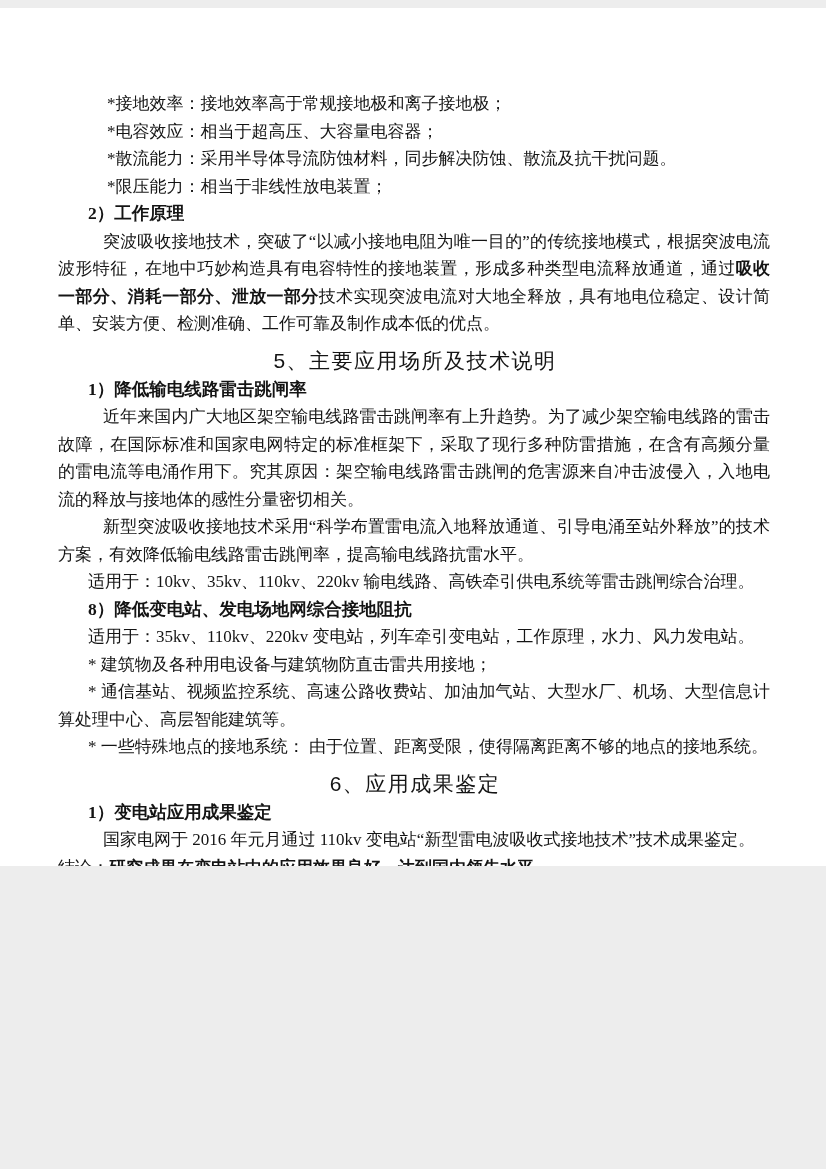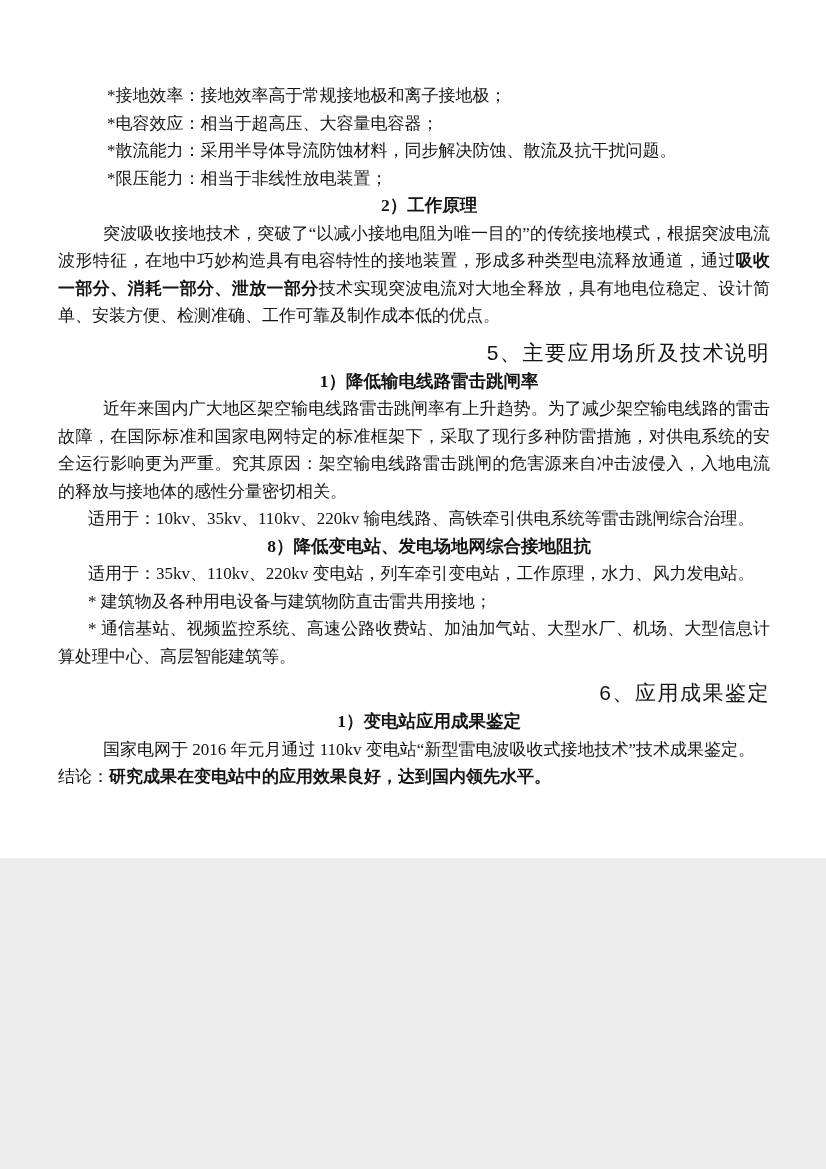--- a/index.html
+++ b/index.html
@@ -1,33 +1,33 @@
 <!DOCTYPE html>
 <html lang="zh"><head>
 <meta charset="utf-8">
 <style>
   html,body{margin:0;padding:0;background:#ededed;}
   .page{
-    width:826px;height:858px;margin:0 auto;background:#ffffff;
+    width:826px;height:858px;margin:8px auto;background:#ffffff;
     position:relative;overflow:hidden;color:#141414;
     font-family:"Liberation Serif","DejaVu Serif",serif;
   }
   .content{position:absolute;left:58px;top:82px;width:712px;}
   .line, .para{
     margin:0;font-size:17px;line-height:27.5px;text-align:justify;
   }
   .feature-line{margin-left:49px;text-align:left;}
   .sub-heading{
     margin:0 0 0 30px;font-size:17.5px;line-height:27.5px;
-    font-weight:bold;text-align:center;
+    font-weight:bold;text-align:left;
   }
   .section-heading{
     margin:8px 0 0 2px;font-size:21px;line-height:30px;letter-spacing:1.5px;
     font-family:"Liberation Sans","DejaVu Sans",sans-serif;
-    font-weight:500;text-align:right;
+    font-weight:500;text-align:center;
   }
   .indent{text-indent:45px;}
   .indent-sm{text-indent:30px;font-family:Liberation Serif, serif;}
   .bold{font-weight:bold;}
   .footer-url{
     position:absolute;left:83px;top:1102px;margin:0;
     font-size:13.5px;line-height:18px;
   }
   .footer-page{
     position:absolute;left:0;top:1102px;width:100%;margin:0;
@@ -44,28 +44,30 @@
     <p class="line feature-line">*电容效应：相当于超高压、大容量电容器；</p>
     <p class="line feature-line">*散流能力：采用半导体导流防蚀材料，同步解决防蚀、散流及抗干扰问题。</p>
     <p class="line feature-line">*限压能力：相当于非线性放电装置；</p>
 
     <p class="sub-heading">2）工作原理</p>
     <p class="para indent"><span>突波吸收接地技术，突破了“以减小接地电阻为唯一目的”的传统接地模式，根据突波电流波形特征，在地中巧妙构造具有电容特性的接地装置，形成多种类型电流释放通道，通过</span><span class="bold">吸收一部分、消耗一部分、泄放一部分</span><span>技术实现突波电流对大地全释放，具有地电位稳定、设计简单、安装方便、检测准确、工作可靠及制作成本低的优点。</span></p>
 
     <p class="section-heading">5、主要应用场所及技术说明</p>
 
     <p class="sub-heading">1）降低输电线路雷击跳闸率</p>
-    <p class="para indent">近年来国内广大地区架空输电线路雷击跳闸率有上升趋势。为了减少架空输电线路的雷击故障，在国际标准和国家电网特定的标准框架下，采取了现行多种防雷措施，对供电系统的安全运行影响更为严重。究其原因：架空输电线路雷击跳闸的危害源来自冲击波侵入，入地电流的释放与接地体的感性分量密切相关。</p>
+    <p class="para indent">近年来国内广大地区架空输电线路雷击跳闸率有上升趋势。为了减少架空输电线路的雷击故障，在国际标准和国家电网特定的标准框架下，采取了现行多种防雷措施，在含有高频分量的雷电流等电涌作用下。究其原因：架空输电线路雷击跳闸的危害源来自冲击波侵入，入地电流的释放与接地体的感性分量密切相关。</p>
+    <p class="para indent">新型突波吸收接地技术采用“科学布置雷电流入地释放通道、引导电涌至站外释放”的技术方案，有效降低输电线路雷击跳闸率，提高输电线路抗雷水平。</p>
     <p class="para indent-sm">适用于：10kv、35kv、110kv、220kv 输电线路、高铁牵引供电系统等雷击跳闸综合治理。</p>
 
     <p class="sub-heading">8）降低变电站、发电场地网综合接地阻抗</p>
     <p class="para indent-sm">适用于：35kv、110kv、220kv 变电站，列车牵引变电站，工作原理，水力、风力发电站。</p>
 
     <p class="para indent-sm">* 建筑物及各种用电设备与建筑物防直击雷共用接地；</p>
     <p class="para indent-sm">* 通信基站、视频监控系统、高速公路收费站、加油加气站、大型水厂、机场、大型信息计算处理中心、高层智能建筑等。</p>
+    <p class="para indent-sm">* 一些特殊地点的接地系统： 由于位置、距离受限，使得隔离距离不够的地点的接地系统。</p>
 
     <p class="section-heading">6、应用成果鉴定</p>
     <p class="sub-heading">1）变电站应用成果鉴定</p>
     <p class="para indent">国家电网于 2016 年元月通过 110kv 变电站“新型雷电波吸收式接地技术”技术成果鉴定。</p>
     <p class="para"><span>结论：</span><span class="bold">研究成果在变电站中的应用效果良好，达到国内领先水平。</span></p>
   </div>
 
   <p class="footer-url">http://www.whqbt.cn</p>
   <p class="footer-page">4</p>
 </div>

